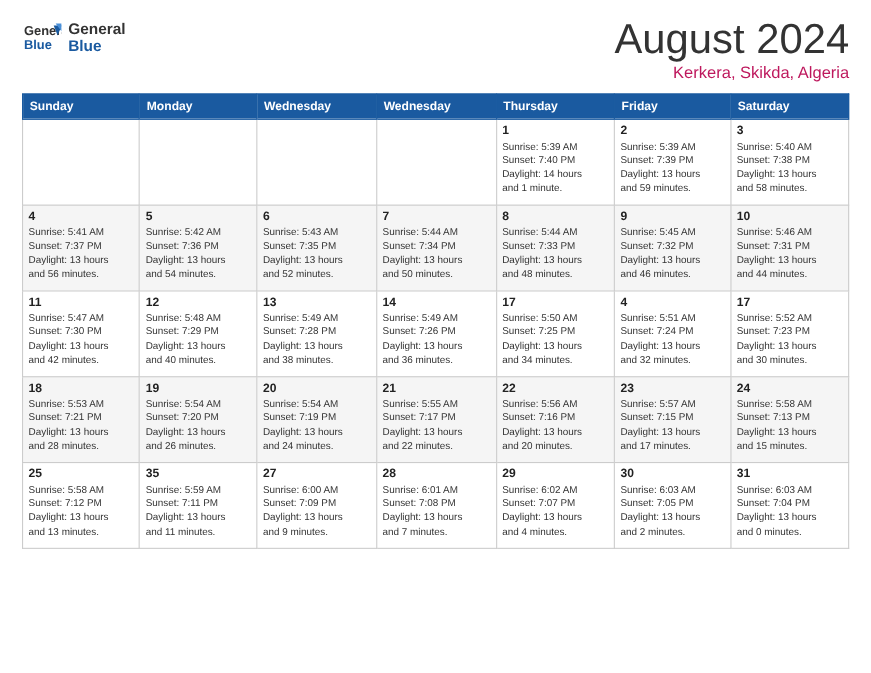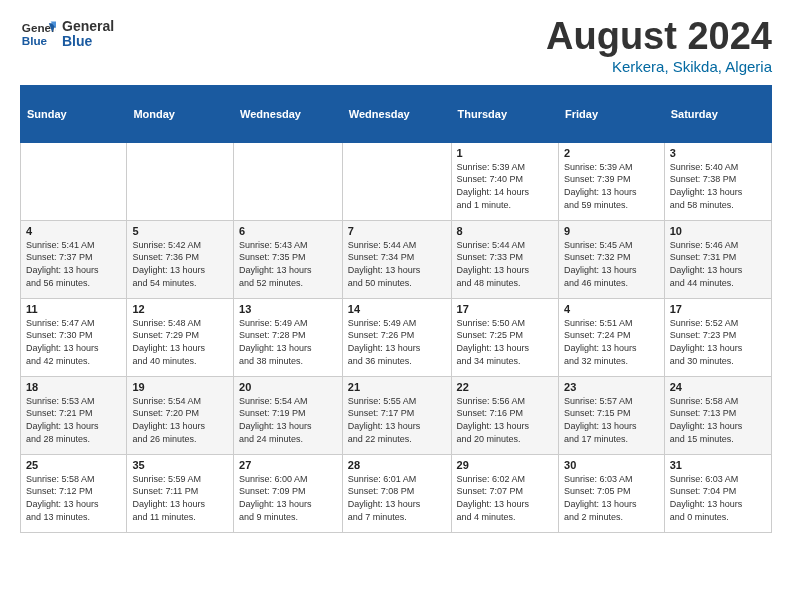--- a/index.html
+++ b/index.html
@@ -29,38 +29,38 @@
     }
     .logo-icon {
       width: 36px;
       height: 36px;
     }
     .title-block {
       text-align: right;
     }
     .month-title {
       font-size: 38px;
-      font-weight: bold;
+      font-weight: normal;
       color: #333;
       line-height: 1.1;
     }
     .location {
       font-size: 15px;
-      color: #0369a1;
+      color: #be185d;
     }
     .calendar {
       width: 100%;
       border-collapse: collapse;
       font-size: 9.5px;
     }
     .calendar th {
       background-color: #1a5aa0;
       color: #fff;
       text-align: left;
-      padding: 22px 6px;
+      padding: 5px 6px;
       font-size: 11px;
       font-weight: bold;
       border: 1px solid #1a5aa0;
     }
     .calendar td {
       border: 1px solid #ccc;
       vertical-align: top;
       padding: 4px 5px;
       width: 113px;
       height: 78px;

